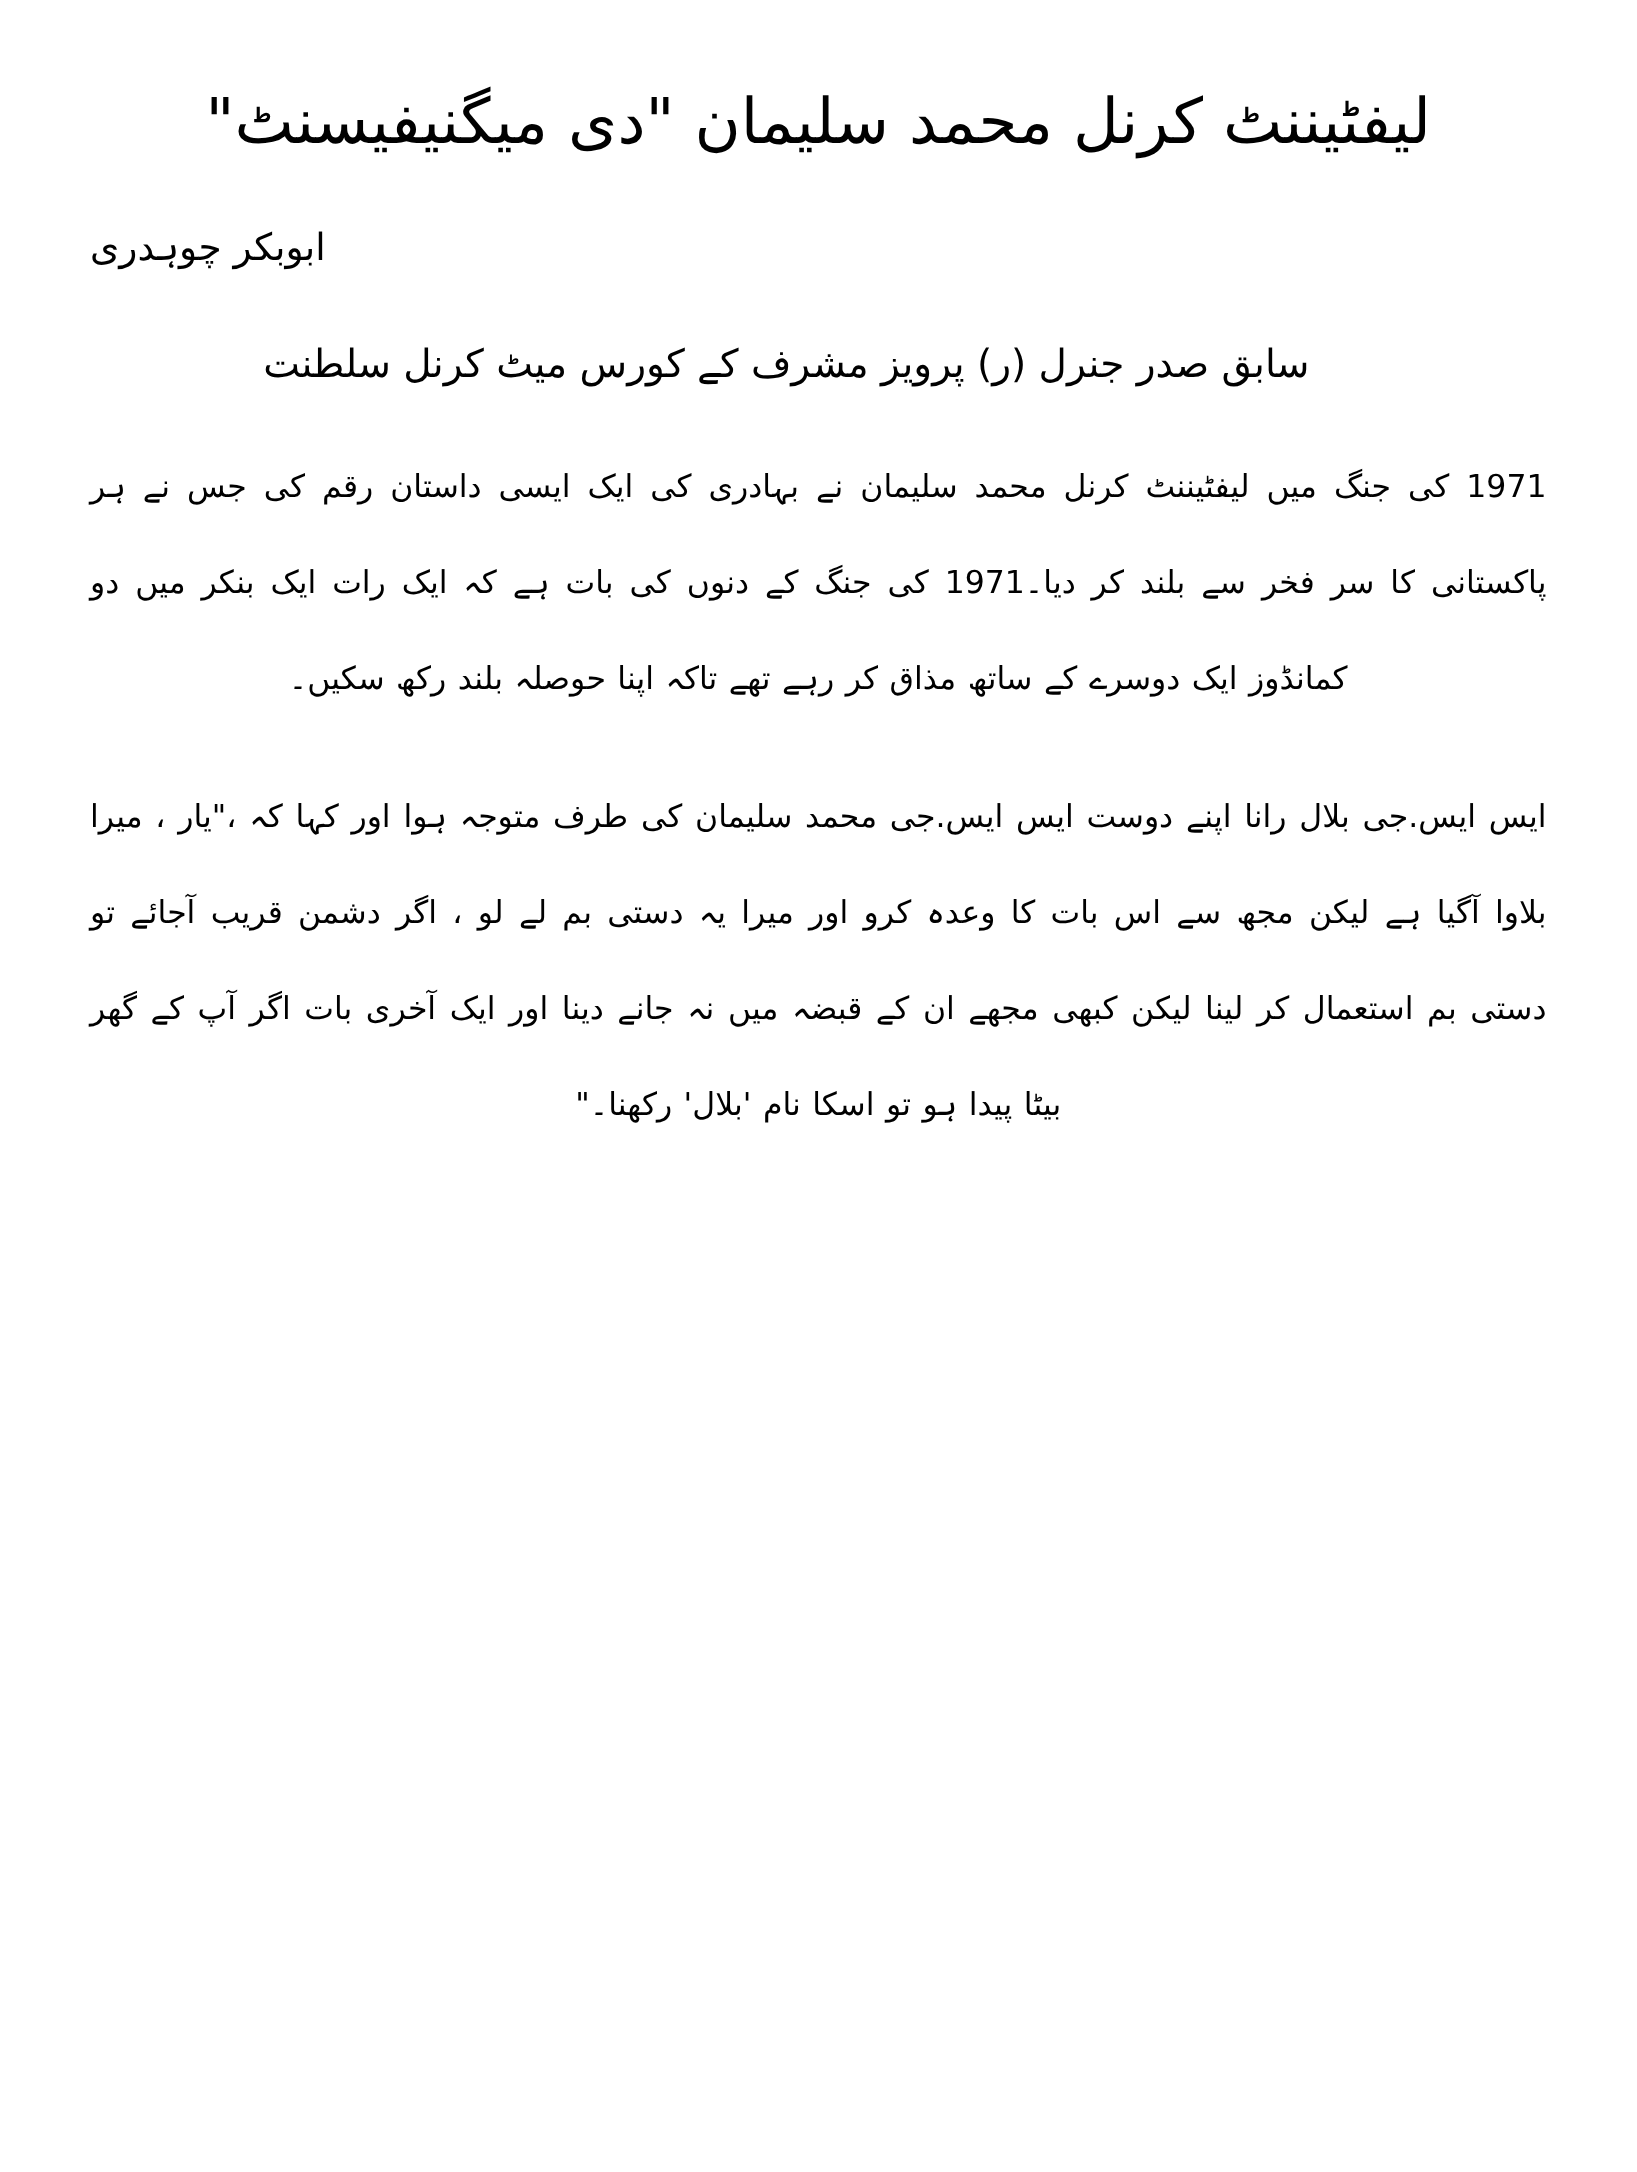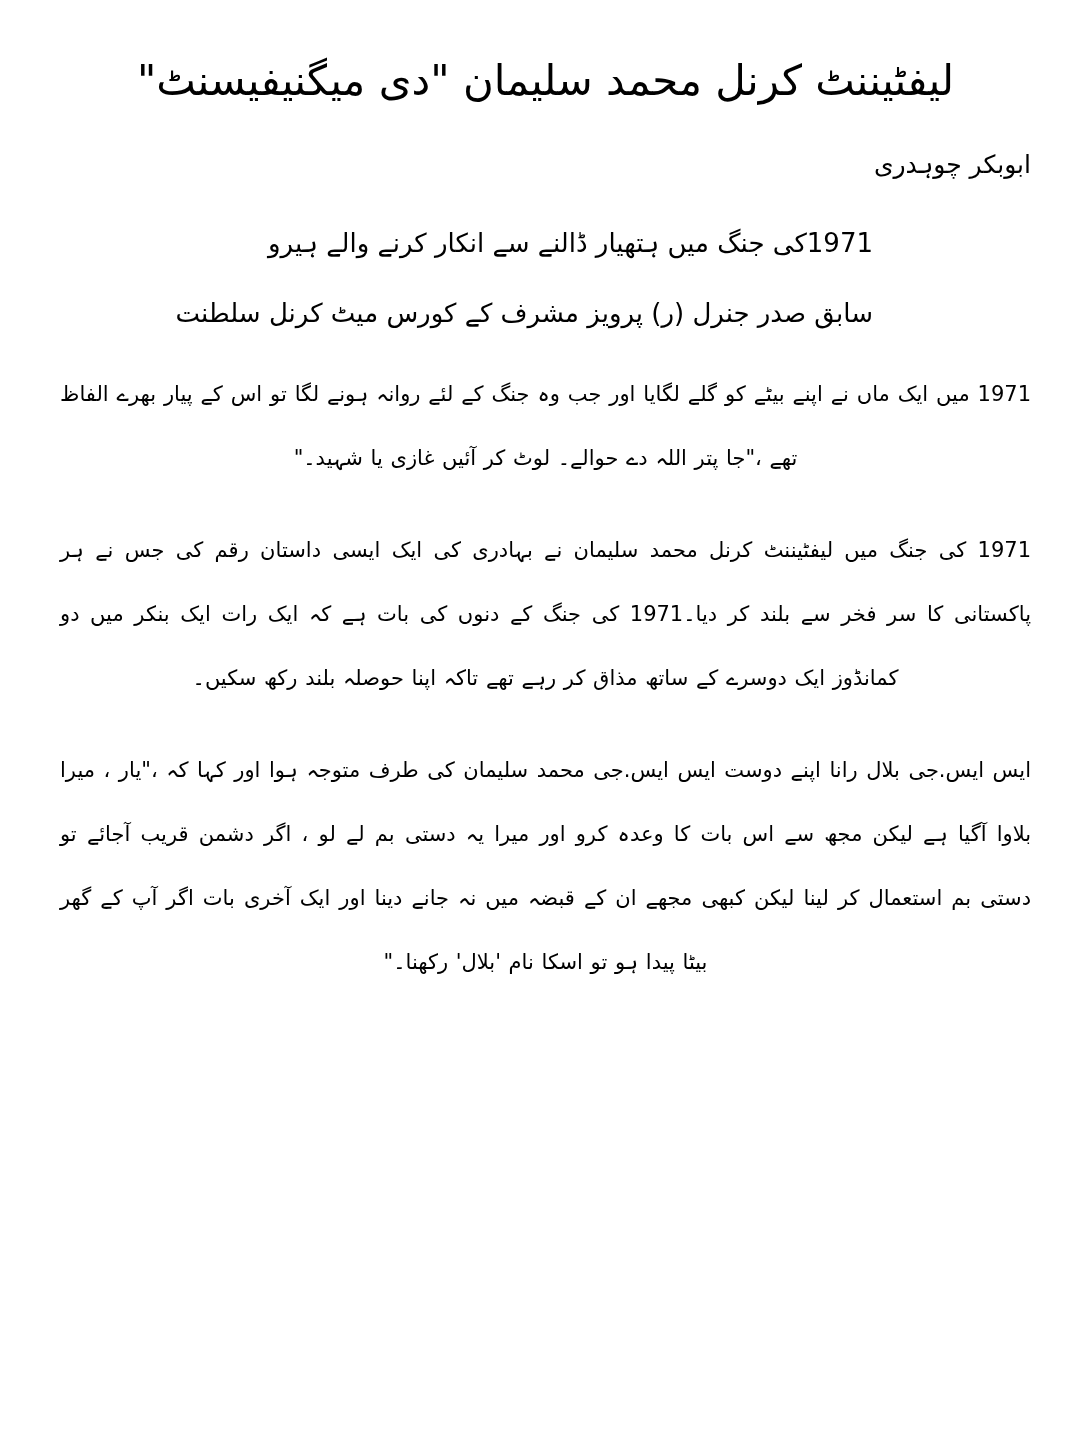--- a/index.html
+++ b/index.html
@@ -24,21 +24,21 @@
   }
   .article-title {
     text-align: center;
     font-size: 42px;
     line-height: 1.55;
     font-weight: normal;
     margin: 0 0 34px 0;
     letter-spacing: 0;
   }
   .byline {
-    text-align: right;
+    text-align: left;
     font-size: 25px;
     line-height: 1.4;
     margin: 0 0 26px 0;
   }
   .intro-block {
     margin: 0 0 14px 0;
   }
   .intro-line {
     text-align: right;
     padding-left: 0;
@@ -64,25 +64,23 @@
 </head>
 <body>
 
 <div class="page">
 
   <h1 class="article-title">لیفٹیننٹ کرنل محمد سلیمان "دی میگنیفیسنٹ"</h1>
 
   <div class="byline">ابوبکر چوہدری</div>
 
   <div class="intro-block">
-    <div class="intro-line">1971کی جنگ میں ہتھیار ڈالنے سے انکار کرنے والے ہیرو</div>
     <div class="intro-line">سابق صدر جنرل (ر) پرویز مشرف کے کورس میٹ کرنل سلطنت</div>
   </div>
 
 
-  <p class="body-paragraph">1971 میں ایک ماں نے اپنے بیٹے کو گلے لگایا اور جب وہ جنگ کے لئے روانہ ہونے لگا تو اس کے پیار بھرے الفاظ تھے ،"جا پتر اللہ دے حوالے۔ لوٹ کر آئیں غازی یا شہید۔"</p>
 
 
   <p class="body-paragraph">1971 کی جنگ میں لیفٹیننٹ کرنل محمد سلیمان نے بہادری کی ایک ایسی داستان رقم کی جس نے ہر پاکستانی کا سر فخر سے بلند کر دیا۔1971 کی جنگ کے دنوں کی بات ہے کہ ایک رات ایک بنکر میں دو کمانڈوز ایک دوسرے کے ساتھ مذاق کر رہے تھے تاکہ اپنا حوصلہ بلند رکھ سکیں۔</p>
 
   <p class="body-paragraph">ایس ایس.جی بلال رانا اپنے دوست ایس ایس.جی محمد سلیمان کی طرف متوجہ ہوا اور کہا کہ ،"یار ، میرا بلاوا آگیا ہے لیکن مجھ سے اس بات کا وعدہ کرو اور میرا یہ دستی بم لے لو ، اگر دشمن قریب آجائے تو دستی بم استعمال کر لینا لیکن کبھی مجھے ان کے قبضہ میں نہ جانے دینا اور ایک آخری بات اگر آپ کے گھر بیٹا پیدا ہو تو اسکا نام 'بلال' رکھنا۔"</p>
 
 </div>
 
 </body></html>

